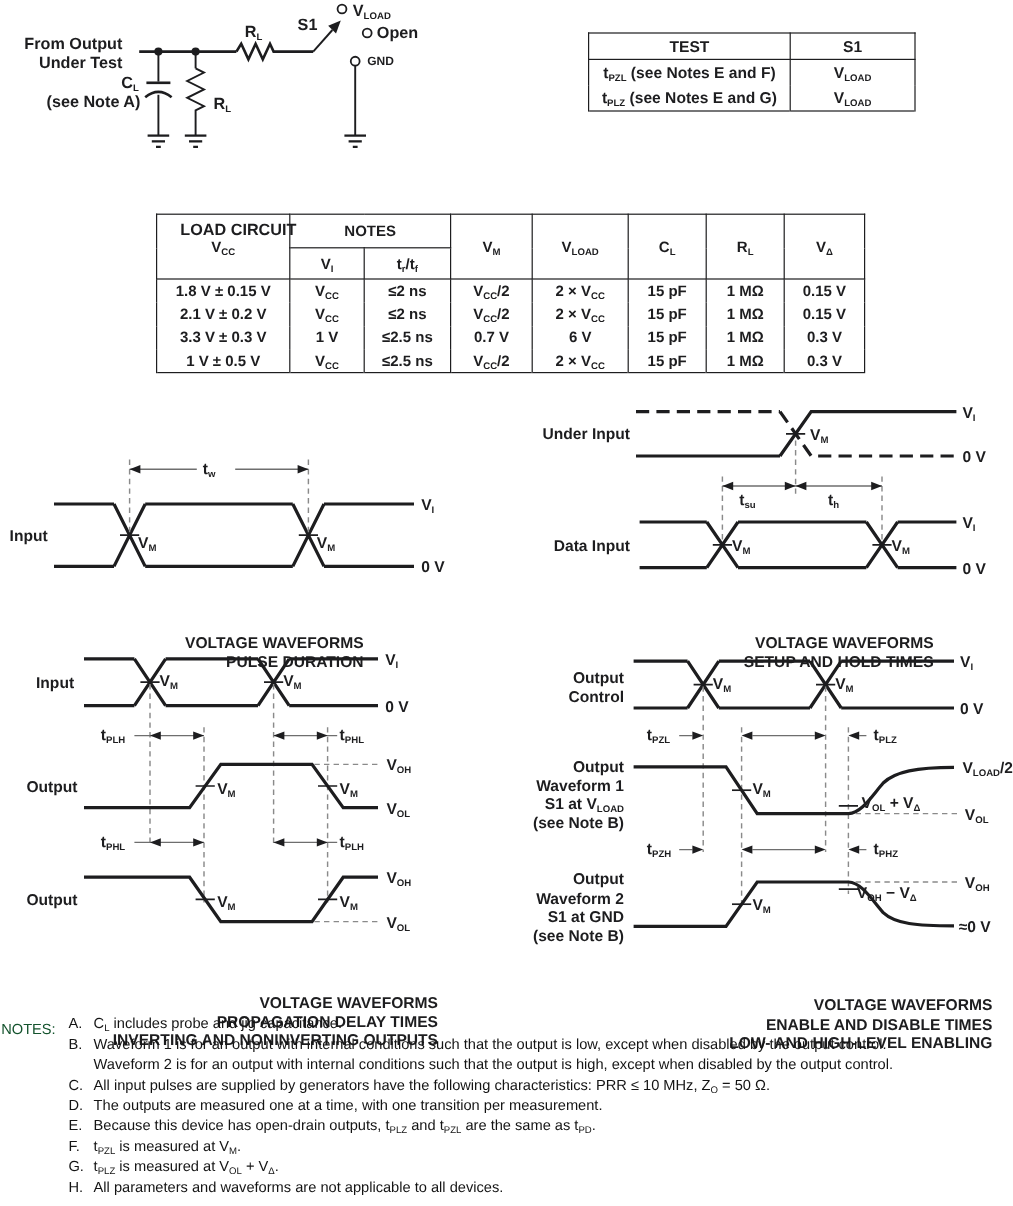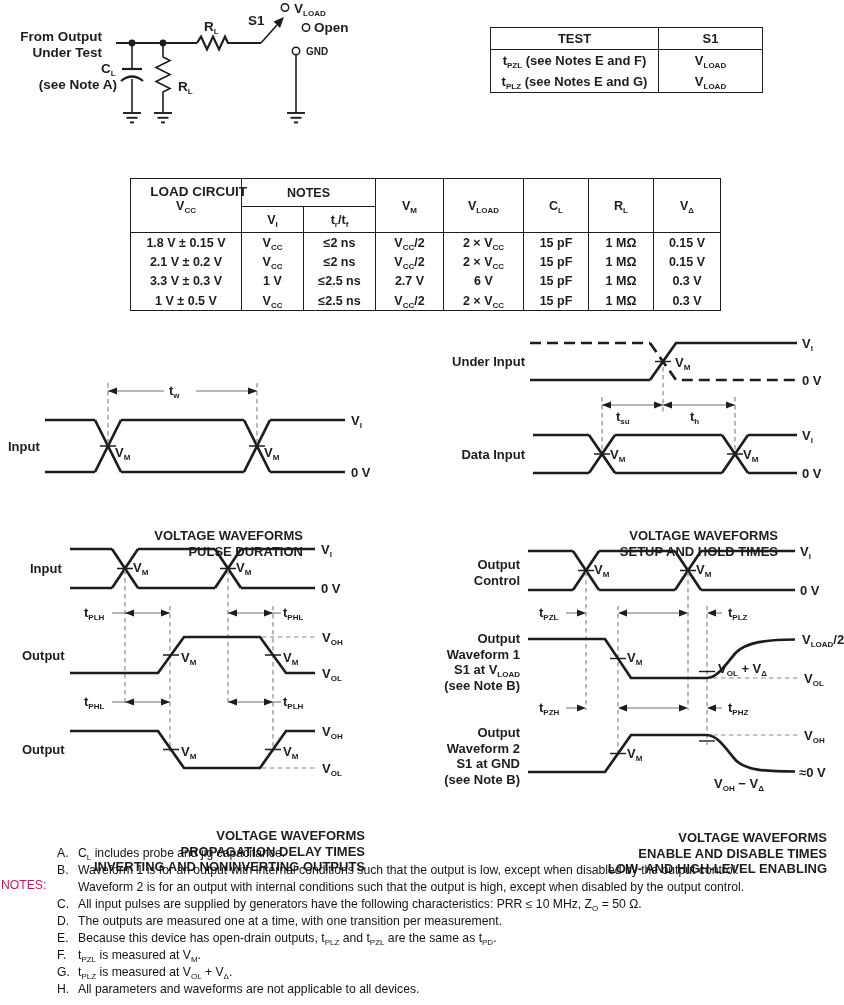--- a/index.html
+++ b/index.html
@@ -24,21 +24,21 @@
   .tbl{position:absolute;border-collapse:collapse;table-layout:fixed;font-weight:bold;
        text-align:center;color:#1d1d1f;border:1.6px solid #1d1d1f;}
   .tbl td{border:1.6px solid #1d1d1f;padding:0;vertical-align:middle;}
   .tbl tr.nr td{border-top:none;border-bottom:none;}
   .s1t{left:490px;top:27px;width:272px;font-size:13px;}
   .s1t td{height:21px;}
   .pt{left:130px;top:178px;width:590px;font-size:12.5px;}
   .notes{position:absolute;left:57px;top:845px;font-size:12.2px;color:#141414;}
   .note-row{display:flex;line-height:17px;white-space:nowrap;}
   .note-letter{width:21px;flex:none;}
-  .notes-heading{position:absolute;left:1px;top:877px;font-size:12.2px;line-height:17px;color:#be185d;}
+  .notes-heading{position:absolute;left:1px;top:850px;font-size:12.2px;line-height:17px;color:#14532d;}
 </style>
 </head>
 <body>
 
 <div class="page">
 
   <svg class="art" viewBox="0 0 844 1005">
 
     <g>
       <path class="ck2" d="M116,43 H197"></path>
@@ -222,21 +222,21 @@
       <td>V<sub>CC</sub>/2</td>
       <td>2 × V<sub>CC</sub></td>
       <td>15 pF</td>
       <td>1 MΩ</td>
       <td>0.15 V</td>
     </tr>
     <tr class="nr" style="height:19.5px;">
       <td>3.3 V ± 0.3 V</td>
       <td>1 V</td>
       <td>≤2.5 ns</td>
-      <td>2.7 V</td>
+      <td>0.7 V</td>
       <td>6 V</td>
       <td>15 pF</td>
       <td>1 MΩ</td>
       <td>0.3 V</td>
     </tr>
     <tr class="nr" style="height:19.5px;">
       <td>1 V ± 0.5 V</td>
       <td>V<sub>CC</sub></td>
       <td>≤2.5 ns</td>
       <td>V<sub>CC</sub>/2</td>
@@ -299,21 +299,21 @@
   <div class="t" style="left:728px;top:605px;">t<sub>PLZ</sub></div>
   <div class="t ra" style="left:420px;top:631px;width:100px;">Output<br>Waveform 1<br>S1 at V<sub>LOAD</sub><br>(see Note B)</div>
   <div class="t" style="left:627px;top:650px;">V<sub>M</sub></div>
   <div class="t" style="left:718px;top:661px;">V<sub>OL</sub> + V<sub>Δ</sub></div>
   <div class="t" style="left:802px;top:632px;">V<sub>LOAD</sub>/2</div>
   <div class="t" style="left:804px;top:671px;">V<sub>OL</sub></div>
   <div class="t" style="left:539px;top:700px;">t<sub>PZH</sub></div>
   <div class="t" style="left:728px;top:700px;">t<sub>PHZ</sub></div>
   <div class="t ra" style="left:420px;top:725px;width:100px;">Output<br>Waveform 2<br>S1 at GND<br>(see Note B)</div>
   <div class="t" style="left:627px;top:746px;">V<sub>M</sub></div>
-  <div class="t" style="left:714px;top:736px;margin-top:40px;">V<sub>OH</sub> − V<sub>Δ</sub></div>
+  <div class="t" style="left:714px;top:736px;">V<sub>OH</sub> − V<sub>Δ</sub></div>
   <div class="t" style="left:804px;top:728px;">V<sub>OH</sub></div>
   <div class="t" style="left:799px;top:765px;">≈0 V</div>
   <div class="t cap" style="left:487px;top:786px;width:340px;">VOLTAGE WAVEFORMS<br>ENABLE AND DISABLE TIMES<br>LOW- AND HIGH-LEVEL ENABLING</div>
 
   <div class="notes-heading">NOTES:</div>
   <div class="notes">
     <div class="note-row">
       <span class="note-letter">A.</span>
       <span class="note-text">C<sub>L</sub> includes probe and jig capacitance.</span>
     </div>

